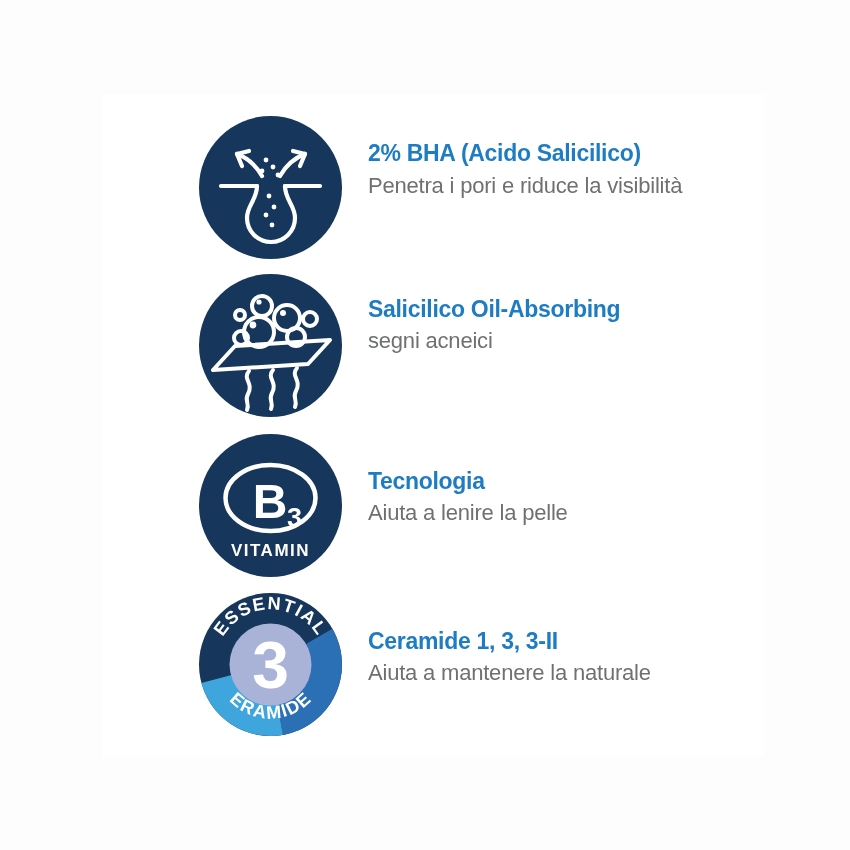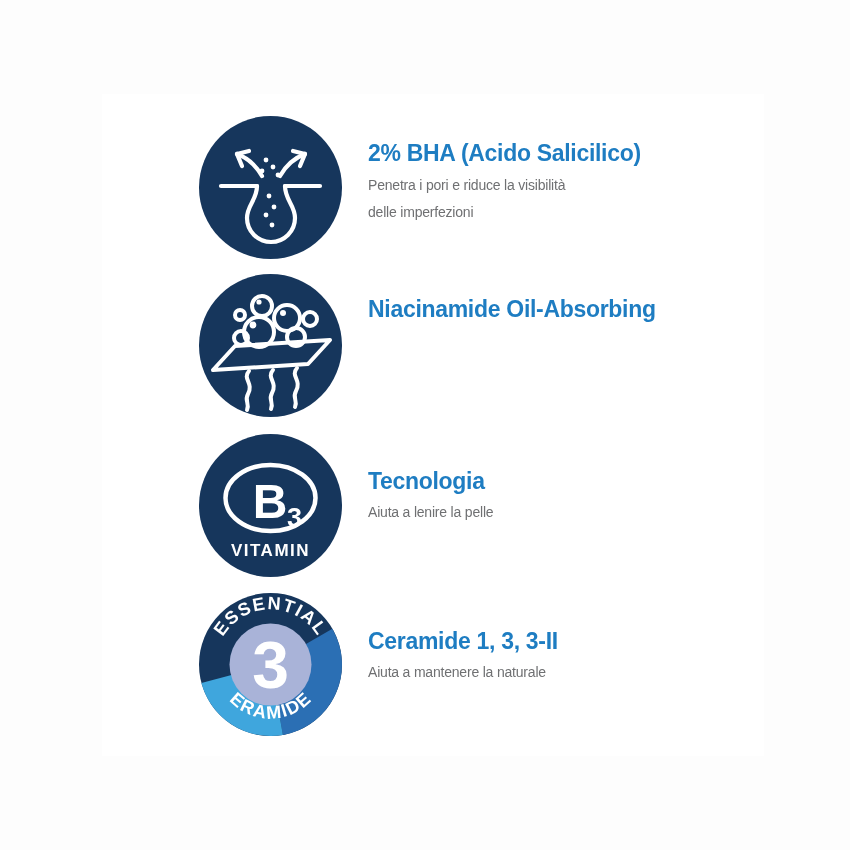--- a/index.html
+++ b/index.html
@@ -20,21 +20,21 @@
   .row{position:absolute;left:0;top:0;width:850px;}
   .icon{
     position:absolute;left:191px;width:143px;height:143px;display:block;
   }
   .textblock{position:absolute;left:360px;width:330px;}
   .heading{
     font-size:23px;font-weight:bold;color:#1E7DC2;
     letter-spacing:-0.3px;white-space:nowrap;line-height:24px;
   }
   .bodyline{
-    font-size:14px;color:#6F7072;line-height:27px;
+    font-size:22px;color:#6F7072;line-height:27px;
     letter-spacing:-0.2px;white-space:nowrap;
   }
   
   #h1{top:141px;} #b1{top:172px;}
   #h2{top:297px;} #b2{top:327px;}
   #h3{top:469px;} #b3{top:499px;}
   #h4{top:629px;} #b4{top:659px;}
   #i1{top:116px;} #i2{top:274px;} #i3{top:434px;} #i4{top:593px;}
   .badge-arc-text{
     font-family:"Liberation Sans", sans-serif;
@@ -71,21 +71,20 @@
       <circle cx="67" cy="99" r="2.4"></circle>
         <circle cx="73" cy="109" r="2.4"></circle>
     </g>
   </svg>
   <div id="h1" class="row heading">
     <div class="textblock">2% BHA (Acido Salicilico)</div>
   </div>
   <div id="b1" class="row">
     <div class="textblock">
       <div class="bodyline">Penetra i pori e riduce la visibilità</div>
-      <div class="bodyline">delle imperfezioni</div>
     </div>
   </div>
 
   <svg id="i2" class="icon" viewBox="0 0 143 143">
     <circle cx="71.5" cy="71.5" r="71.5" fill="#16365C"></circle>
     <g stroke="#FFFFFF" stroke-width="4" fill="none" stroke-linecap="round" stroke-linejoin="round">
 
       <path d="M14,96 L36,72 L131,66 L109,90 Z"></path>
 
       <circle cx="42" cy="64" r="7"></circle>
@@ -100,24 +99,25 @@
       <path d="M74,96 C67,104 79,108 73,119 C69,126 75,128 72,135"></path>
       <path d="M98,94 C91,102 103,106 97,117 C93,124 99,126 96,133"></path>
     </g>
     <g fill="#FFFFFF">
       <circle cx="54" cy="51" r="3.4"></circle>
       <circle cx="60" cy="28" r="2.6"></circle>
       <circle cx="84" cy="39" r="3"></circle>
     </g>
   </svg>
   <div id="h2" class="row heading">
-    <div class="textblock">Niacinamide Oil-Absorbing</div>
+    <div class="textblock">Salicilico Oil-Absorbing</div>
   </div>
   <div id="b2" class="row">
     <div class="textblock">
+      <div class="bodyline">segni acneici</div>
     </div>
   </div>
 
   <svg id="i3" class="icon" viewBox="0 0 143 143">
     <circle cx="71.5" cy="71.5" r="71.5" fill="#16365C"></circle>
     <ellipse cx="71.5" cy="64" rx="45" ry="33" fill="none" stroke="#FFFFFF" stroke-width="4.5"></ellipse>
     <text x="58" y="84" font-size="48" font-weight="bold" fill="#FFFFFF" text-anchor="middle" transform="translate(13,0)">B</text>
     <text x="88" y="93" font-size="27" font-weight="bold" fill="#FFFFFF">3</text>
     <text x="71.5" y="122" font-size="17" font-weight="bold" fill="#FFFFFF" text-anchor="middle" letter-spacing="1.5">VITAMIN</text>
   </svg>

